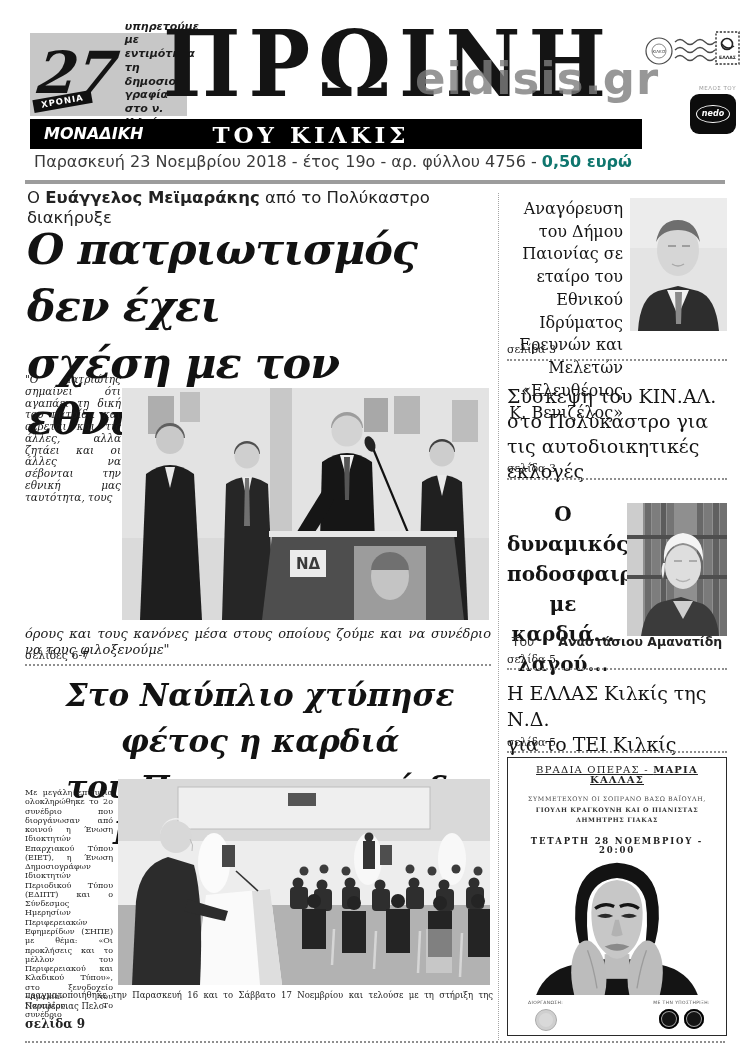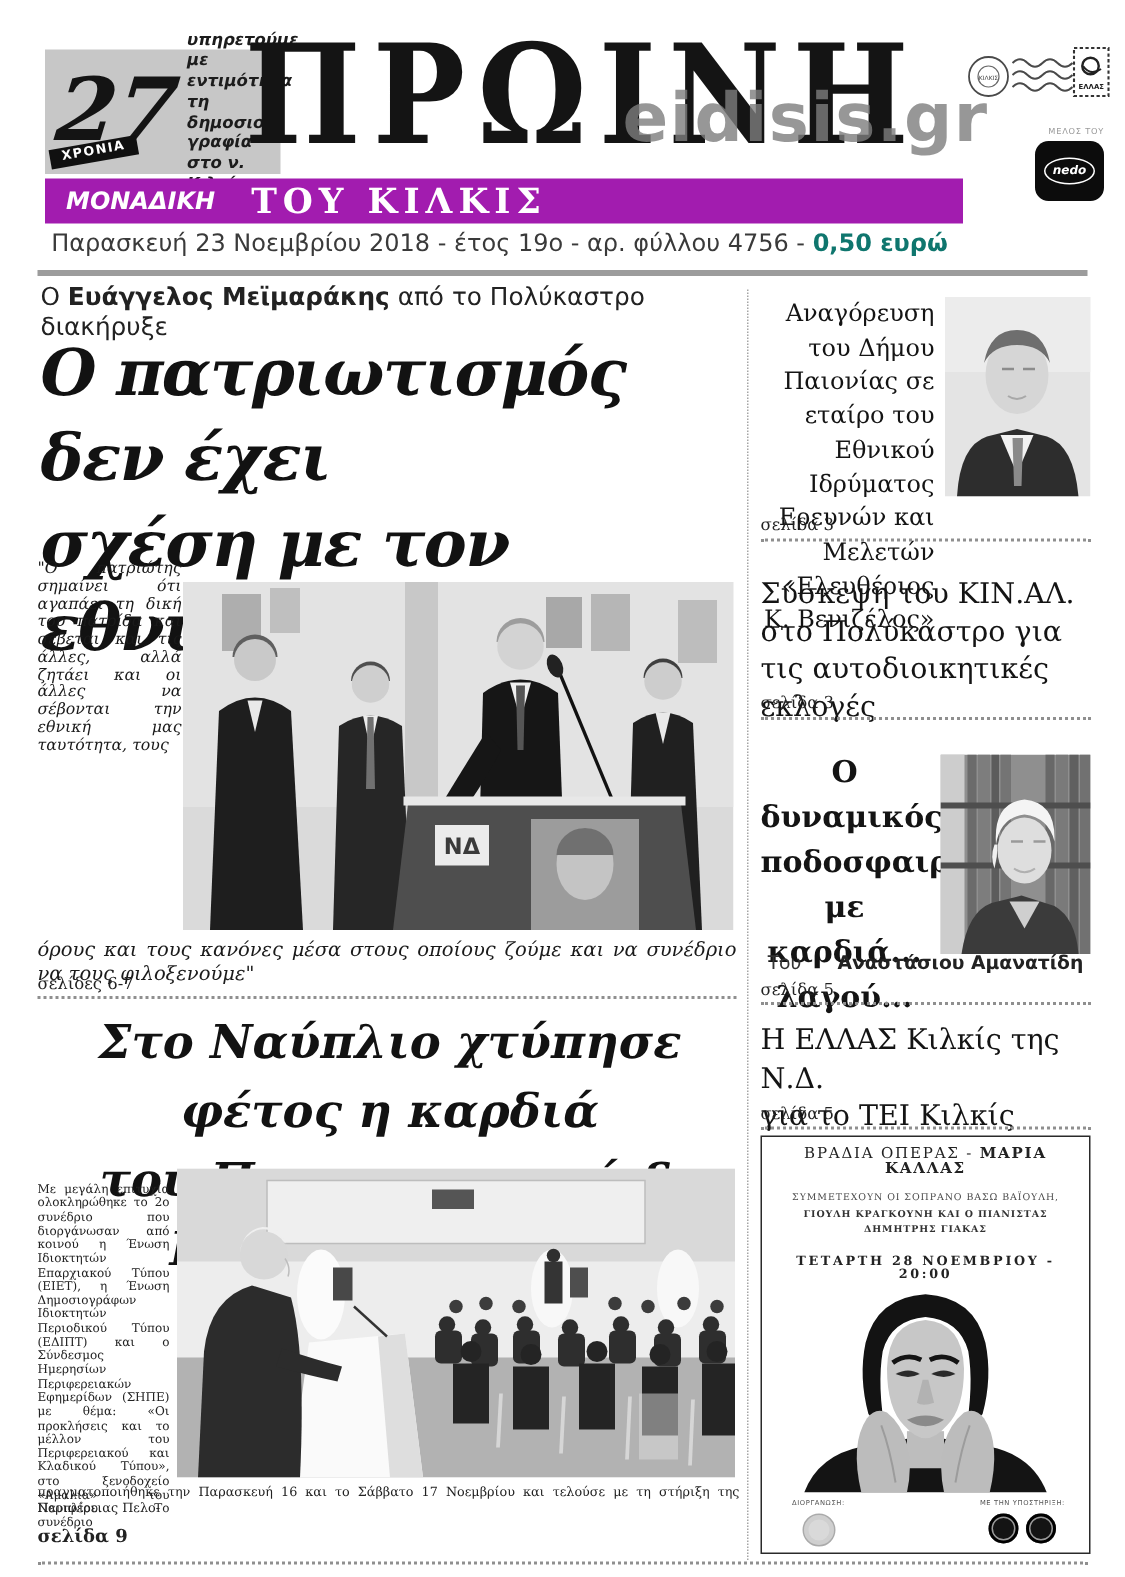--- a/index.html
+++ b/index.html
@@ -25,25 +25,25 @@
                color:rgba(125,125,125,.8); z-index:3; letter-spacing:1px; }
   .stamps { left:645px; top:24px; z-index:1; }
   .member { left:686px; top:86px; width:50px; text-align:center; }
   .member-label { font:500 5.5px/1 "DejaVu Sans", sans-serif; color:#9a9a9a;
                   letter-spacing:.5px; display:block; margin-bottom:2px; text-align:right; }
   .member-box { width:46px; height:40px; background:#0c0c0c; border-radius:9px;
                 margin-left:4px; display:flex; align-items:center; justify-content:center; }
   .member-oval { width:34px; height:18px; border:1.5px solid #fff; border-radius:50%;
                  display:flex; align-items:center; justify-content:center;
                  font:italic 700 8px/1 "DejaVu Sans", sans-serif; color:#fff; }
-  .tagline-bar { left:30px; top:119px; width:612px; height:30px; background:#a21caf;
+  .tagline-bar { left:30px; top:119px; width:612px; height:30px; background:#000000;
                  color:#fff; display:flex; align-items:center; padding:0 14px; }
   .tagline-bold { font:italic 700 16px/1 "DejaVu Sans", sans-serif; }
   .tagline-rest { font:italic 500 15.5px/1 "DejaVu Sans", sans-serif; margin-left:5px; }
-  .tagline-sub { font:700 23px/1 "DejaVu Serif", serif; letter-spacing:4px; margin-left:24px; }
+  .tagline-sub { font:700 23px/1 "DejaVu Serif", serif; letter-spacing:4px; margin-left:69px; }
   .dateline { left:25px; top:152px; width:616px; text-align:center;
               font:400 16px/1.2 "DejaVu Sans", sans-serif; color:#3a3a3a; }
   .dateline b { color:#0f766e; }
   .top-rule { left:25px; top:180px; width:700px; height:4px; background:#9c9c9c; }
   .col-divider { left:498px; top:193px; height:847px; border-left:1px dotted #a5a5a5; }
 
   
   .kicker { left:27px; top:188px; width:470px; font:400 16.5px/1.2 "DejaVu Sans", sans-serif; color:#222; }
   .kicker b { font-weight:700; }
   .headline1 { left:27px; top:221px; width:472px; font:italic 700 43px/1.32 "DejaVu Serif", serif;
@@ -87,21 +87,21 @@
   .r-byline b { color:#222;margin-left:20px; }
   .r-page3 { left:507px; top:654px; }
   .r-dot3 { left:507px; top:668px; width:220px; }
   .r-item4-head { left:507px; top:681px; width:220px; font:400 19px/1.35 "DejaVu Serif", serif; color:#141414; }
   .r-page4 { left:507px; top:737px; }
   .r-dot4 { left:507px; top:751px; width:220px; }
 
   
   .poster { left:507px; top:757px; width:220px; height:279px; border:1.5px solid #2a2a2a;
             background:#fff; padding:7px 6px 4px; text-align:center; }
-  .poster-title { font:400 10px/1 "DejaVu Serif", serif; letter-spacing:1.2px; color:#222; }
+  .poster-title { font:400 10px/1 "DejaVu Serif", serif; letter-spacing:1.2px; color:#222;text-decoration:underline; }
   .poster-title b { font-weight:700; }
   .poster-part { font:400 6.3px/1.7 "DejaVu Serif", serif; letter-spacing:.6px; color:#4a4a4a; margin-top:9px; }
   .poster-part b { color:#333; }
   .poster-date { font:700 8.5px/1 "DejaVu Serif", serif; letter-spacing:1.8px; color:#222; margin-top:11px; }
   .poster-venue { font:400 8.5px/1 "DejaVu Serif", serif; letter-spacing:1.6px; color:#333; margin-top:6px; }
   .poster-art { margin-top:5px; }
   .poster-footer { display:flex; justify-content:space-between; padding:2px 10px 0 14px; align-items:flex-start; }
   .pf-label { font:400 4.5px/1 "DejaVu Sans", sans-serif; color:#555; letter-spacing:.4px;
               display:block; margin-bottom:3px; }
   .seal-grey { width:22px; height:22px; border-radius:50%; background:#d9d9d9;

